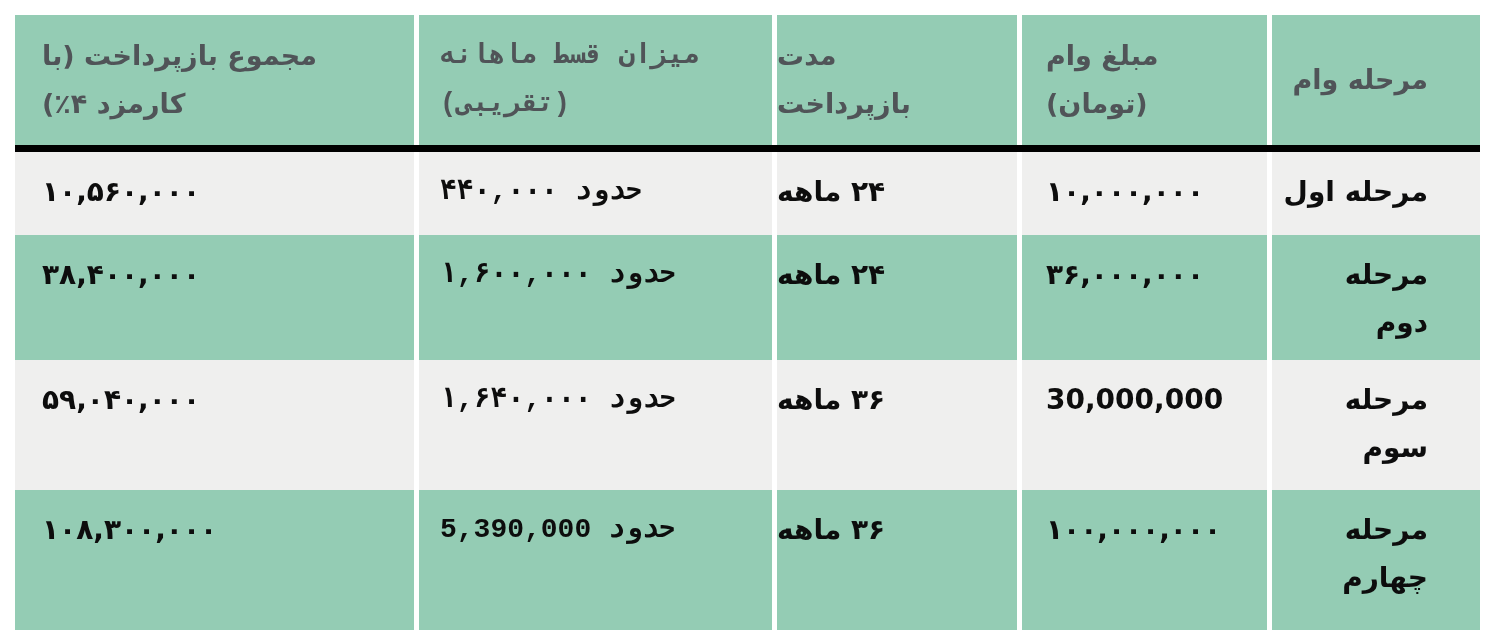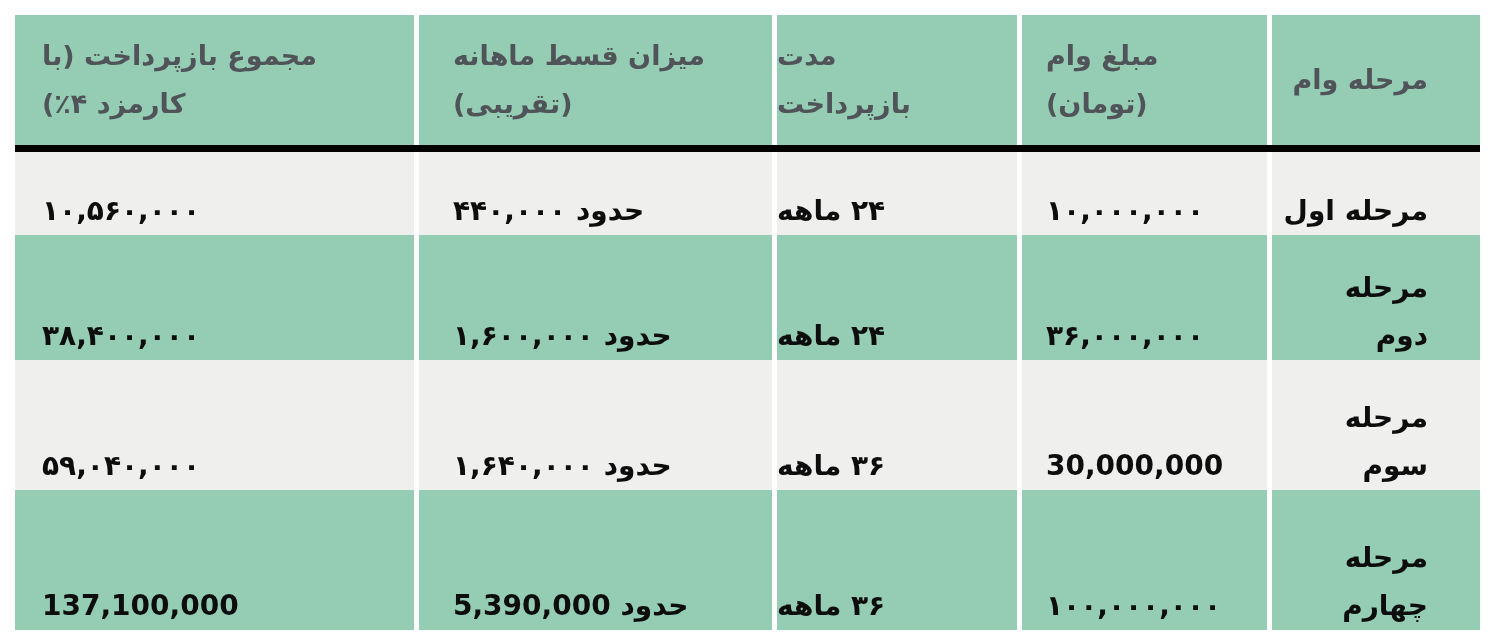--- a/index.html
+++ b/index.html
@@ -40,33 +40,33 @@
     color: var(--header-text, #505458);
     font-size: 27px;
     font-weight: bold;
     align-items: center;
     line-height: 48px;
   }
   .td {
     color: var(--data-text, #0d0d0d);
     font-size: 28px;
     font-weight: bold;
-    align-items: flex-end;
+    align-items: flex-start;
     padding-top: 16px;
     line-height: 48px;
   }
   .r-gray  { background: var(--row-bg, #efefee); }
   .r-green { background: var(--row-alt-bg, #94ccb4); }
   .divider {
     grid-column: 1 / -1;
     background: var(--divider, #000000);
   }
   
   .col-a { padding-left: 27px;  justify-content: flex-start; }
-  .col-b { padding-left: 34px;  justify-content: flex-start; }
+  .col-b { padding-left: 21px;  justify-content: flex-start; font-family: Liberation Mono, monospace; }
   .col-c {  justify-content: flex-start; }
   .col-d { padding-left: 24px;  justify-content: flex-start; }
   .col-e { padding-right: 52px; justify-content: flex-end; }
   .col-a span, .col-b span, .col-c span, .col-d span { text-align: left; }
   .col-e span { text-align: right; }
 </style>
 </head>
 <body>
 
 <div class="loan-table">
@@ -137,21 +137,21 @@
   </div>
   <div class="cell td r-gray col-d">
     <span>30,000,000</span>
   </div>
   <div class="cell td r-gray col-e">
     <span>مرحله
 سوم</span>
   </div>
 
   <div class="cell td r-green col-a">
-    <span>137,100,000</span>
+    <span>۱۰۸,۳۰۰,۰۰۰</span>
   </div>
   <div class="cell td r-green col-b">
     <span>حدود 5,390,000</span>
   </div>
   <div class="cell td r-green col-c">
     <span>۳۶ ماهه</span>
   </div>
   <div class="cell td r-green col-d">
     <span>۱۰۰,۰۰۰,۰۰۰</span>
   </div>

